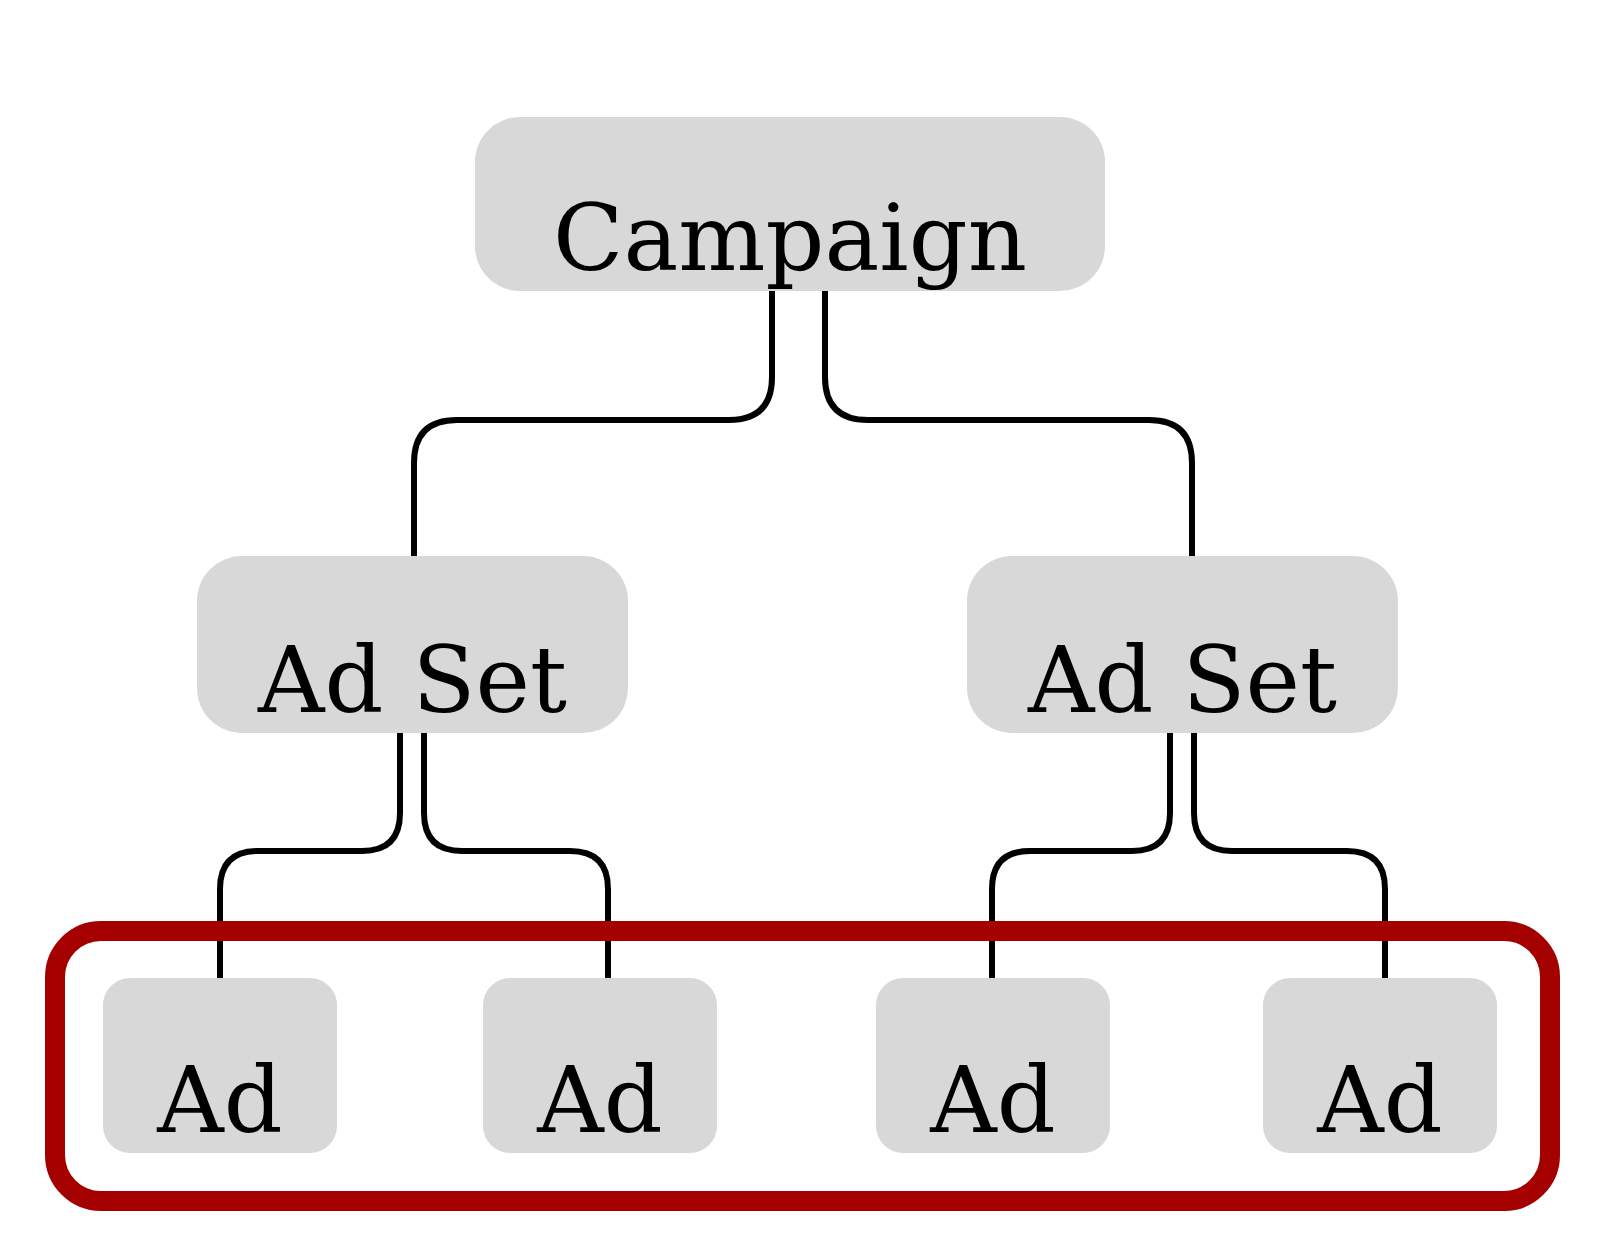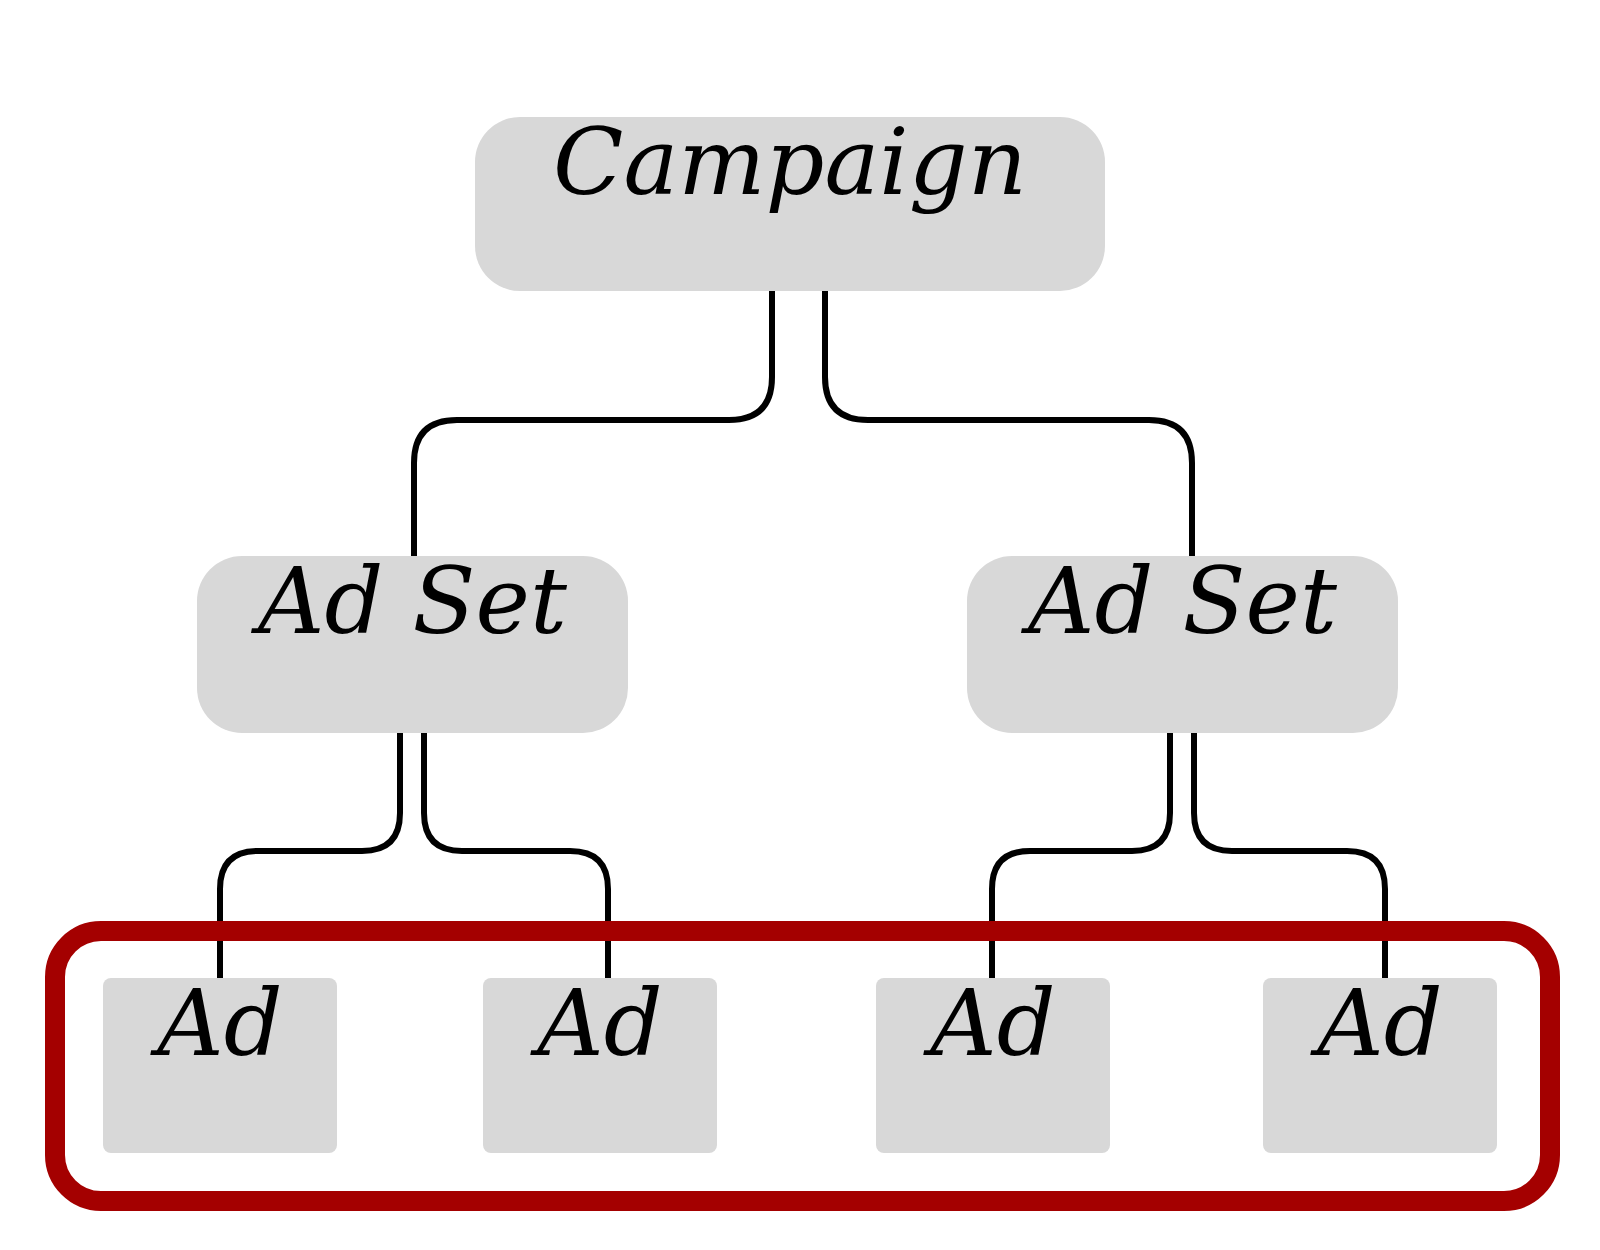--- a/index.html
+++ b/index.html
@@ -33,32 +33,31 @@
   .highlight-rect {
     fill: none;
     stroke: var(--highlight);
     stroke-width: 20;
   }
   .node {
     position: absolute;
     background: var(--node-fill);
     border-radius: 45px;
     display: flex;
-    align-items: flex-start;
+    align-items: flex-end;
     justify-content: center;
     color: var(--text);
     font-size: 92px;
     line-height: 1;
     white-space: nowrap;
-    font-style: italic;
   }
   .node-campaign    { left: 475px;  top: 117px;  width: 630px; height: 174px; }
   .node-adset-left  { left: 197px;  top: 556px;  width: 431px; height: 177px; }
   .node-adset-right { left: 967px;  top: 556px;  width: 431px; height: 177px; }
-  .node-ad          { width: 234px; height: 175px; border-radius: 8px; }
+  .node-ad          { width: 234px; height: 175px; border-radius: 27px; }
   .node-ad-1 { left: 103px;  top: 978px; }
   .node-ad-2 { left: 483px;  top: 978px; }
   .node-ad-3 { left: 876px;  top: 978px; }
   .node-ad-4 { left: 1263px; top: 978px; }
   .node-label { display: inline-block; padding-bottom: 6px; }
 </style>
 </head>
 <body>
 
 <div class="canvas">

